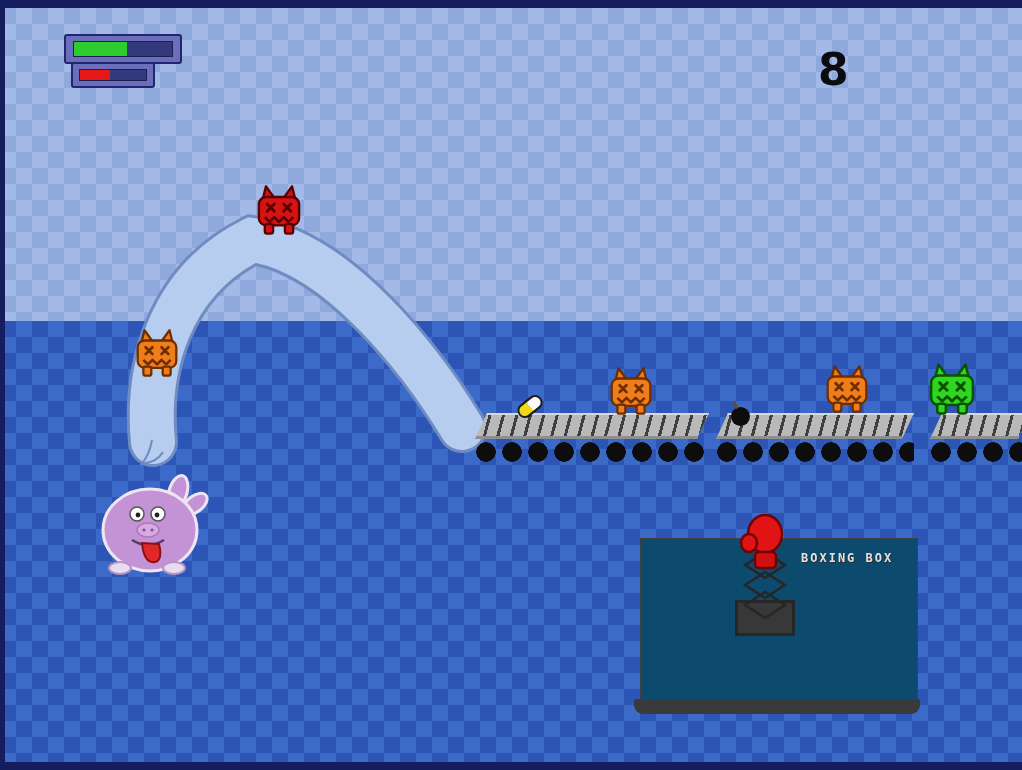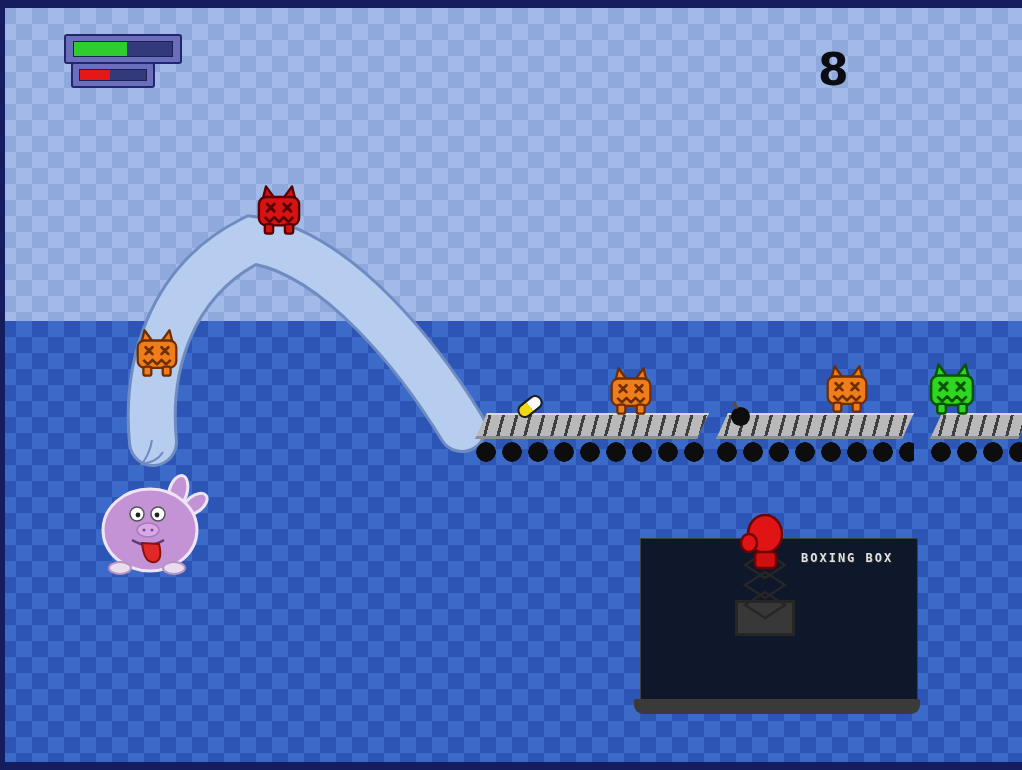--- a/index.html
+++ b/index.html
@@ -83,21 +83,21 @@
     content:"";position:absolute;left:3px;top:-5px;width:3px;height:7px;
     background:#6e4a1c;transform:rotate(-30deg);
   }
 
   
   .creature{position:absolute;left:98px;top:472px;z-index:3;}
 
   
   .box-body{
     position:absolute;left:640px;top:538px;width:278px;height:162px;z-index:2;
-    background:#0f172a;border:1px solid #404040;box-sizing:border-box;
+    background:#0c4a6e;border:1px solid #404040;box-sizing:border-box;
   }
   .box-base{
     position:absolute;left:634px;top:699px;width:286px;height:15px;z-index:2;
     background:#3a3a3a;border-radius:2px 2px 9px 9px;
   }
   .box-label{
     position:absolute;left:160px;top:12px;
     font-family:"DejaVu Sans Mono","Liberation Mono",monospace;
     font-weight:bold;font-size:12px;letter-spacing:2px;color:#e2e2e2;
     text-shadow:1px 1px 0 #2e2e2e;

